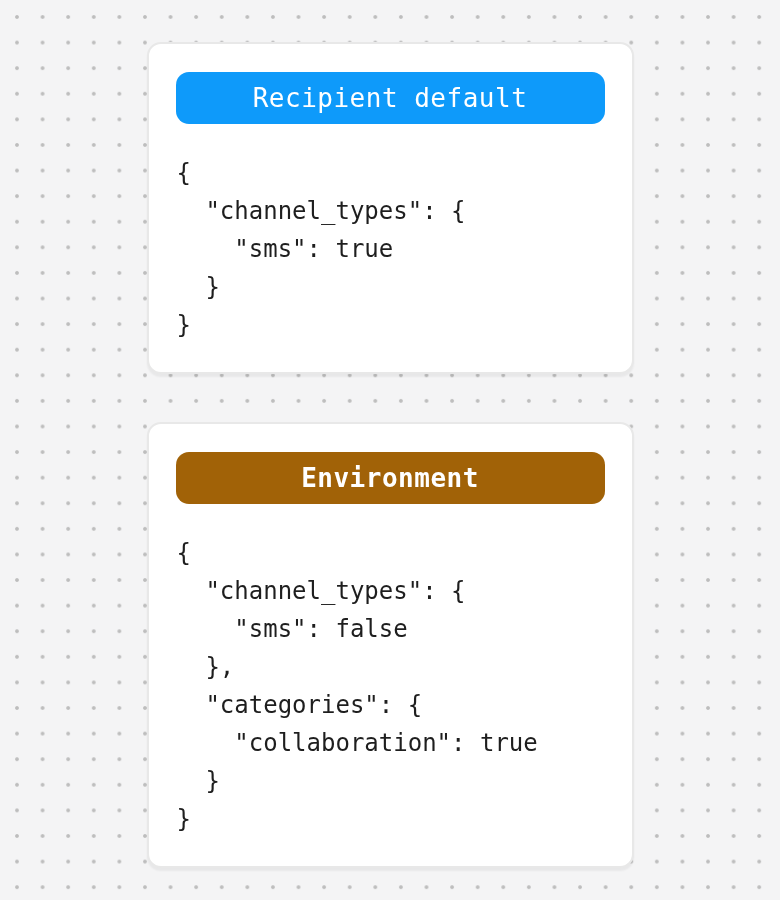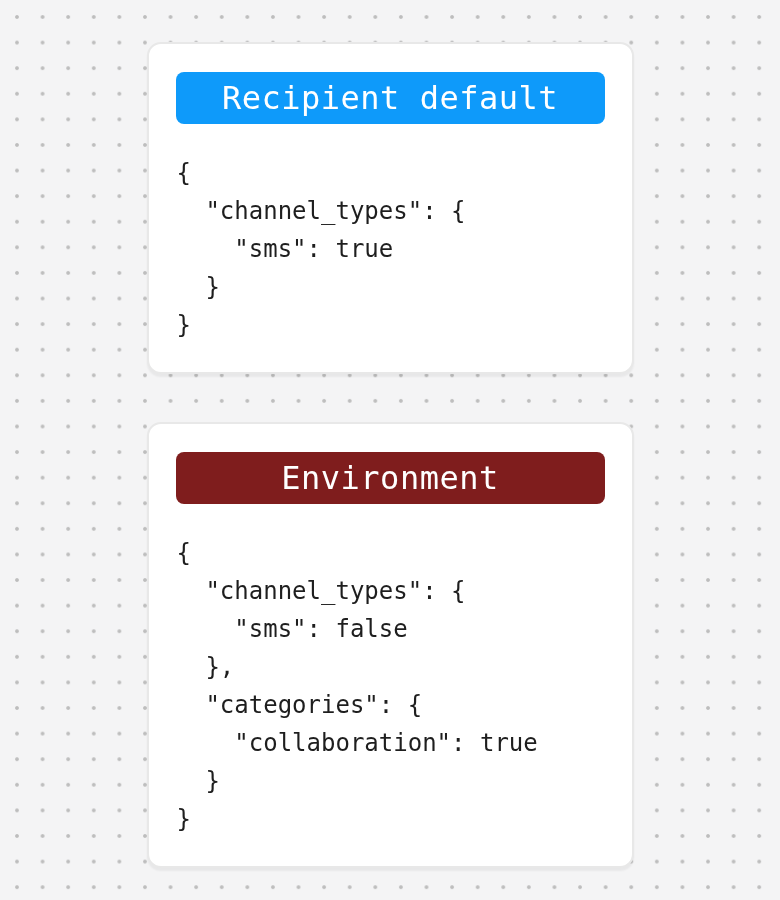--- a/index.html
+++ b/index.html
@@ -30,26 +30,26 @@
     box-sizing: border-box;
     width: 487px;
     background: #ffffff;
     border: 2px solid #e8e8e8;
     border-radius: 14px;
     padding: 28px 27px;
     box-shadow: 0 3px 2px rgba(0,0,0,0.05);
   }
   .card-header {
     height: 52px;
-    border-radius: 8px;
+    border-radius: 13px;
     display: flex;
     align-items: center;
     justify-content: center;
     color: #ffffff;
-    font-size: 32px;
+    font-size: 26px;
     letter-spacing: 0.5px;
     white-space: pre;
   }
   .code {
     margin: 30px 0 0 1px;
     font-family: "DejaVu Sans Mono", monospace;
     font-size: 24px;
     line-height: 38px;
     color: #1e1e1e;
     white-space: pre;
@@ -63,21 +63,21 @@
   <div class="card">
     <div class="card-header" style="background-color: rgb(14, 154, 250);">Recipient default</div>
     <pre class="code">{
   "channel_types": {
     "sms": true
   }
 }</pre>
   </div>
 
   <div class="card">
-    <div class="card-header" style="background-color: #7f1d1d;">Environment</div>
+    <div class="card-header" style="background-color: #a16207; font-weight: bold;">Environment</div>
     <pre class="code">{
   "channel_types": {
     "sms": false
   },
   "categories": {
     "collaboration": true
   }
 }</pre>
   </div>
 

